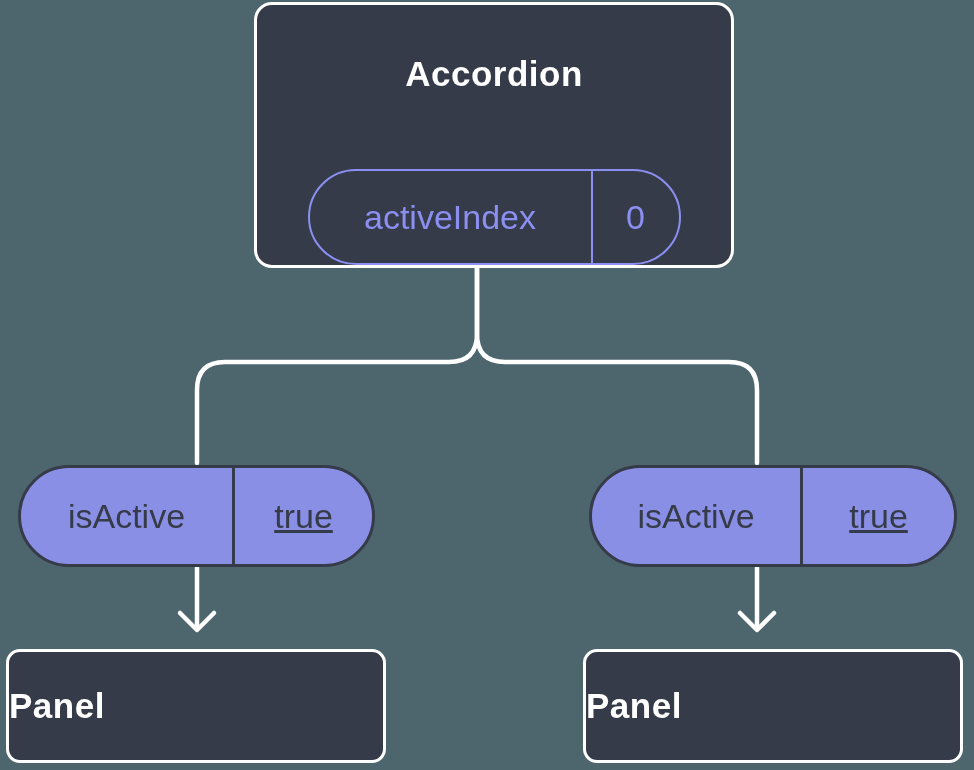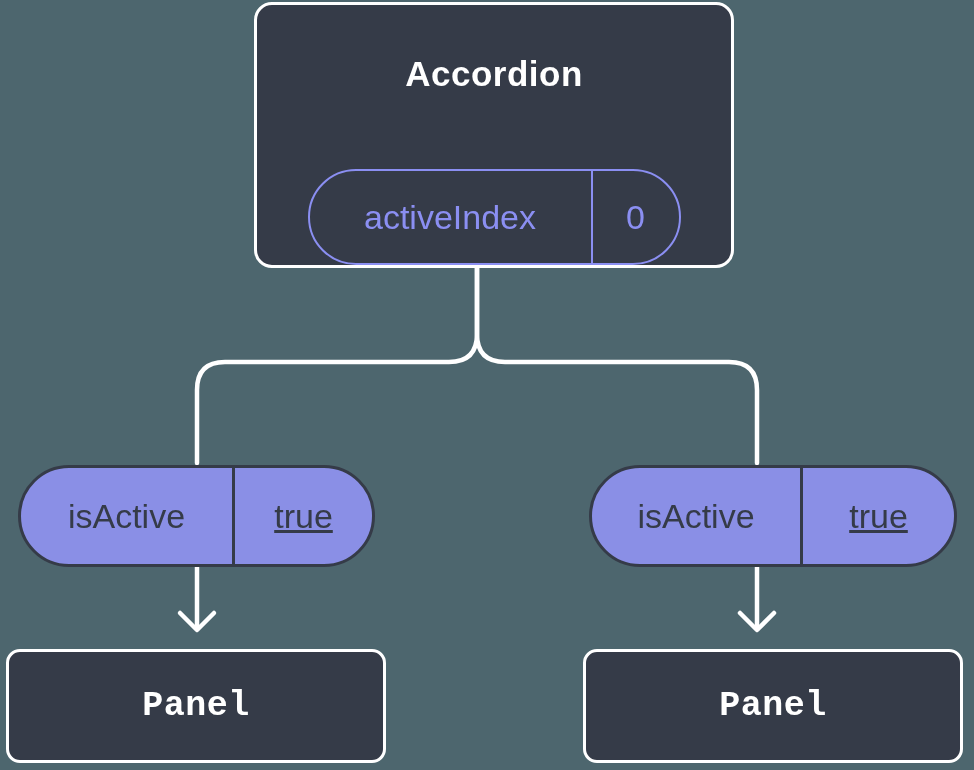--- a/index.html
+++ b/index.html
@@ -88,26 +88,24 @@
     left: 589px; top: 465px;
     width: 368px; height: 102px;
   }
   .pill.solid.right .cell.label { width: 208px; }
   .node.panel {
     width: 380px; height: 114px;
     top: 649px;
     border-radius: 14px;
     display: flex;
     align-items: center;
-    justify-content: center;
     font-size: 35px;
     font-weight: 600;
     color: #FFFFFF;
     letter-spacing: 0.5px;
-    font-family: Liberation Mono, monospace;
   }
   .node.panel.left  { left: 6px; }
   .node.panel.right { left: 583px; }
 </style>
 </head>
 <body>
 
 <div class="canvas">
 
   <svg class="connectors" width="974" height="770" viewBox="0 0 974 770">

